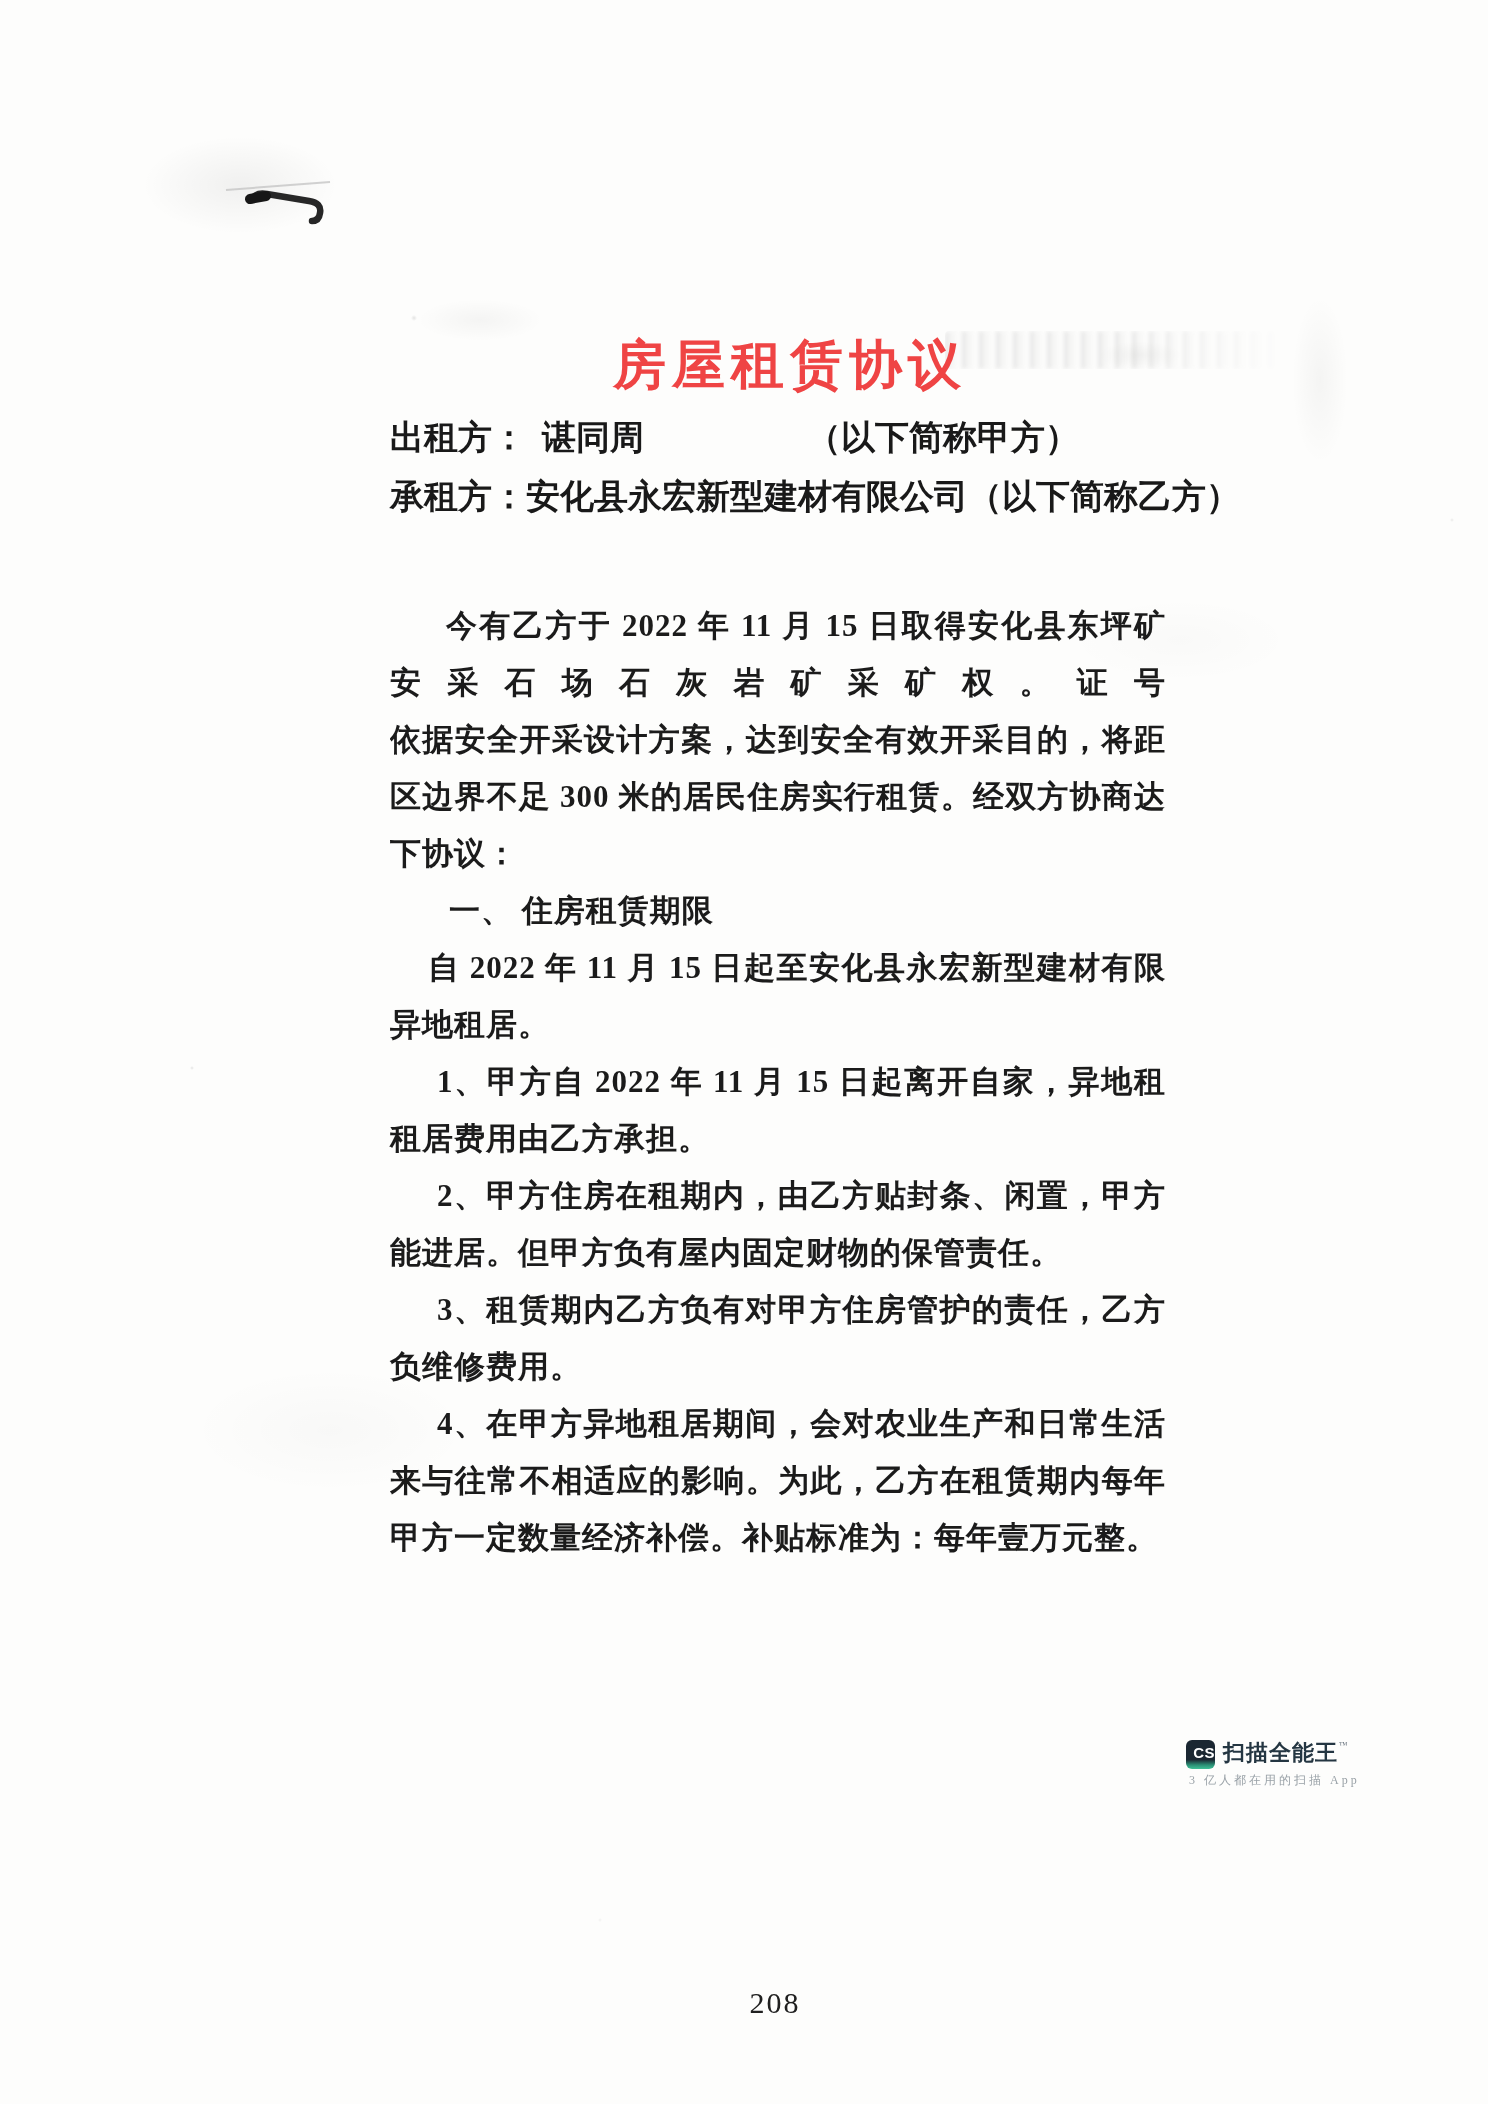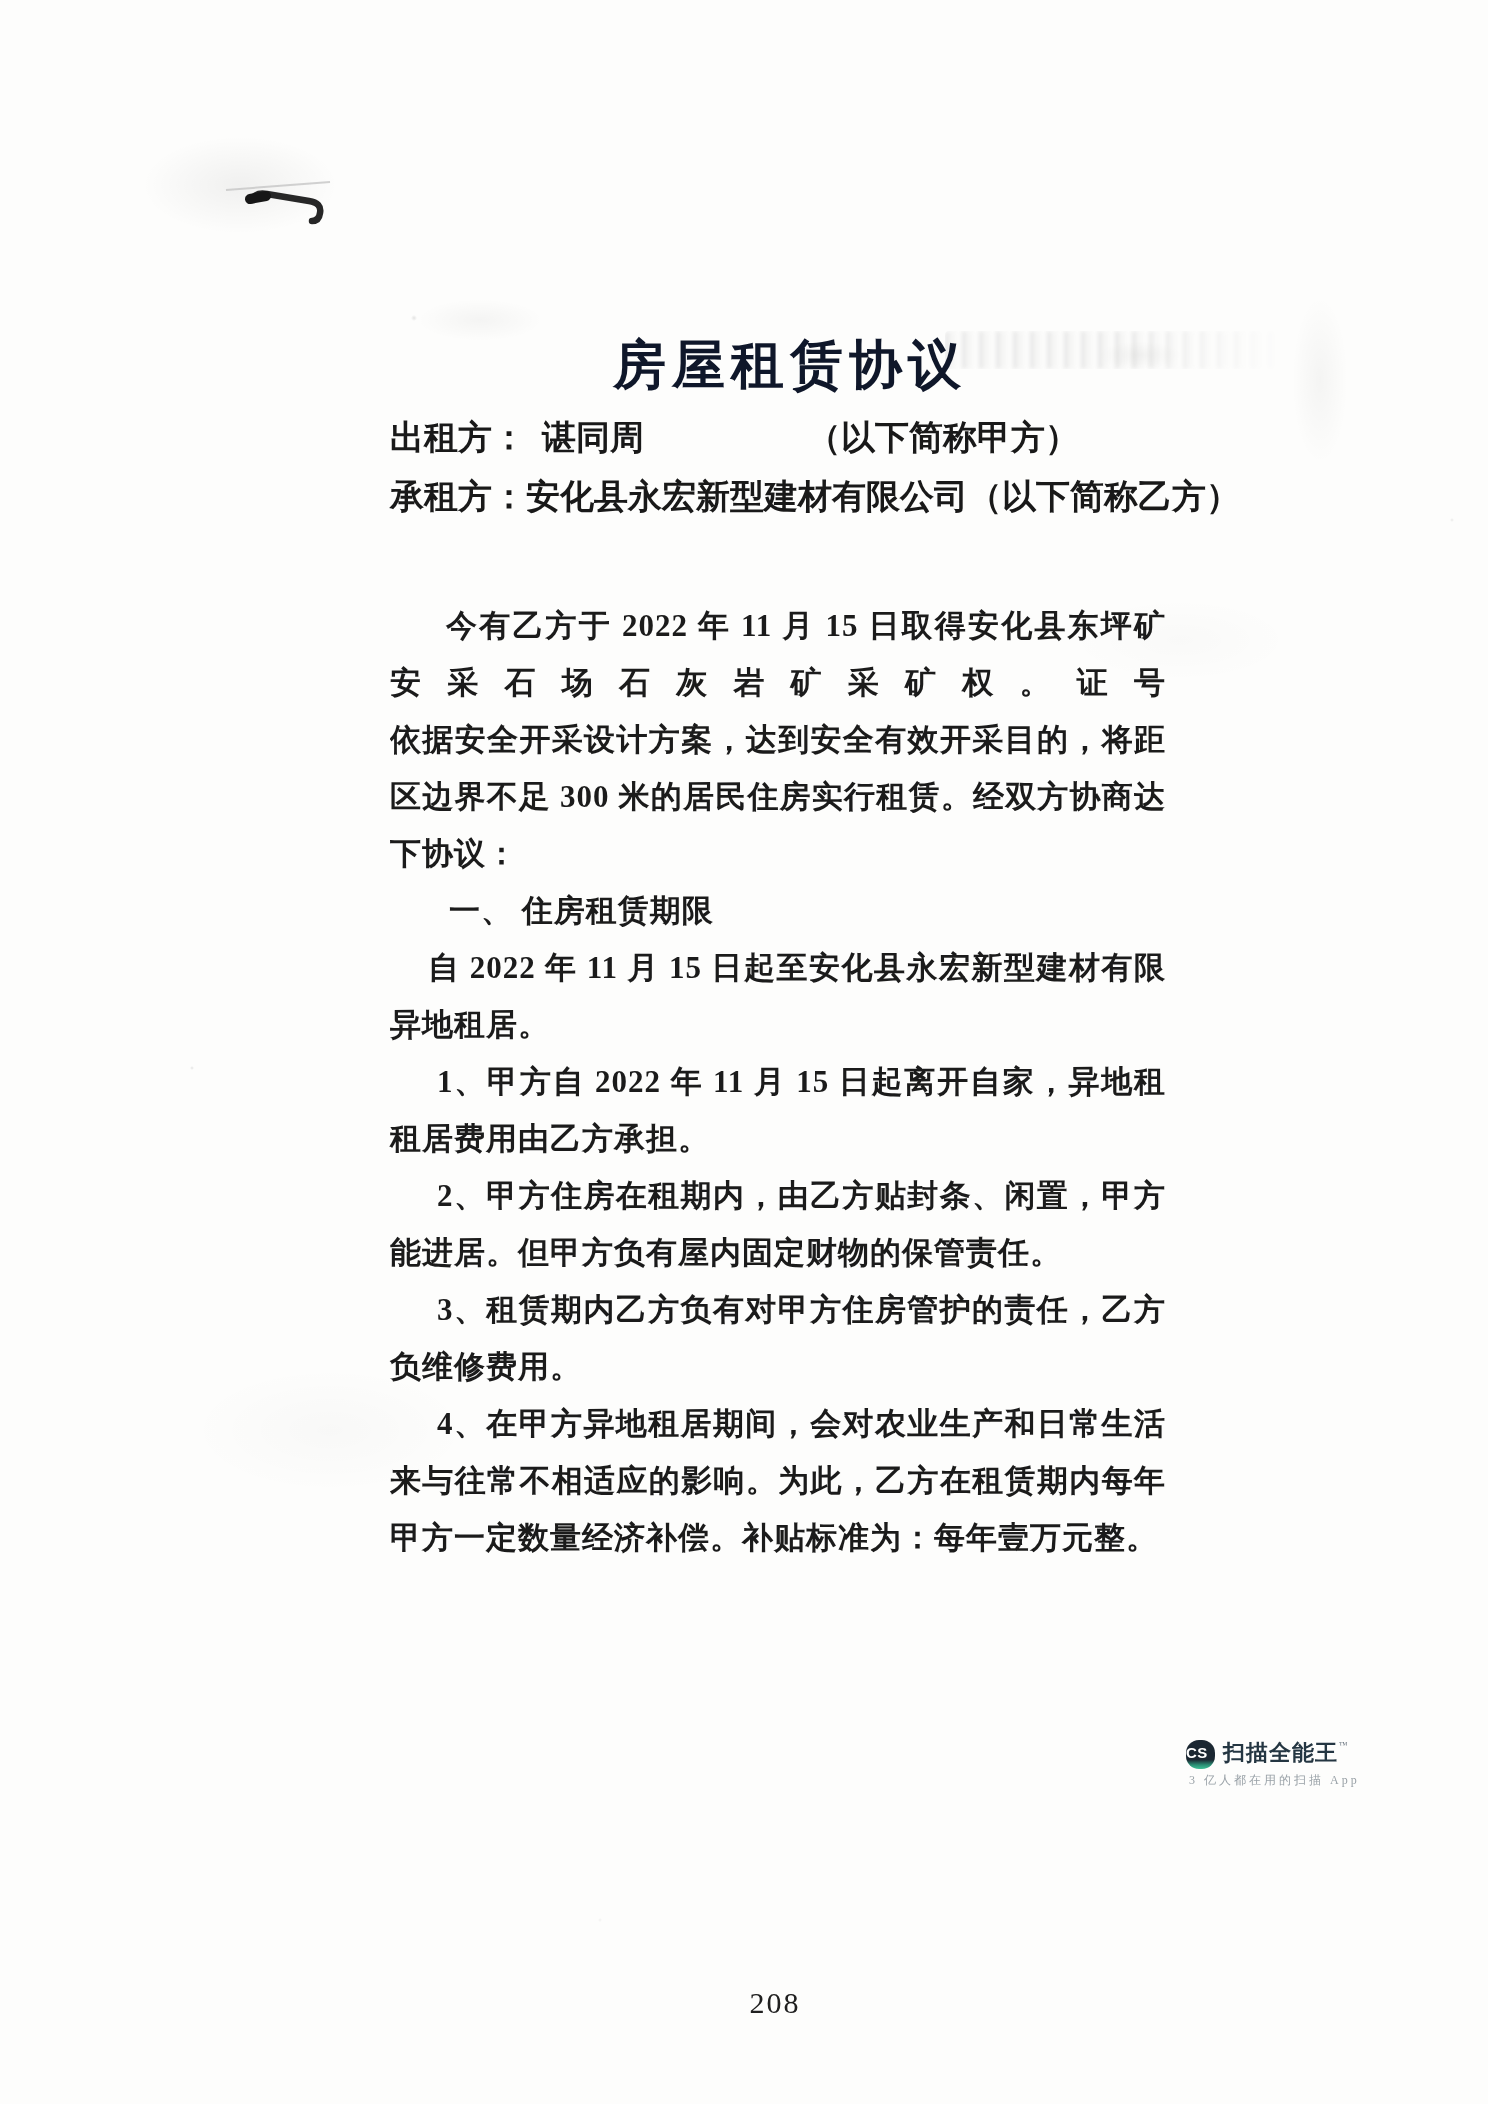--- a/index.html
+++ b/index.html
@@ -37,21 +37,21 @@
     mask-image:linear-gradient(90deg,#000 55%,transparent 100%);
     filter:blur(2.2px);
     opacity:0.32;
     border-radius:4px;
   }
   .doc-title{
     position:absolute;left:420px;top:330px;width:740px;
     text-align:center;
     font-size:53px;font-weight:700;
     letter-spacing:6px;
-    color:#0f172a;
+    color:#ef4444;
   }
   .party-row{
     position:absolute;left:390px;width:780px;height:40px;
     font-size:34px;font-weight:700;line-height:36px;color:#191919;
     white-space:nowrap;
   }
   .party-row.lessor{top:420px;}
   .party-row.lessee{top:479px;}
   .party-row .name{margin-left:16px;}
   .party-row .alias-a{position:absolute;left:417px;top:0;}
@@ -76,23 +76,23 @@
   .ind-47{text-indent:47px;}
   .ind-59{text-indent:59px;}
   .ind-65{text-indent:65px;}
   
   .camscanner{
     position:absolute;left:1186px;top:1740px;
     display:flex;align-items:flex-start;
     font-family:"Liberation Sans","DejaVu Sans",sans-serif;
   }
   .cs-icon{
-    width:29px;height:29px;border-radius:13px;
+    width:29px;height:29px;border-radius:6px;
     background:linear-gradient(180deg,#1b2732 0%,#1b2732 68%,#2a8f74 86%,#3fc197 100%);
-    display:flex;align-items:center;justify-content:flex-start;
+    display:flex;align-items:center;justify-content:flex-end;
     flex:0 0 auto;
   }
   .cs-icon span{
     color:#ffffff;font-size:15px;font-weight:700;letter-spacing:0.5px;
     line-height:1;transform:translateY(-2px);
   }
   .cs-right{margin-left:8px;font-family:Liberation Serif, serif;}
   .cs-name-row{display:flex;align-items:flex-start;}
   .cs-name{
     font-size:22px;font-weight:700;color:#243642;line-height:26px;letter-spacing:1px;

